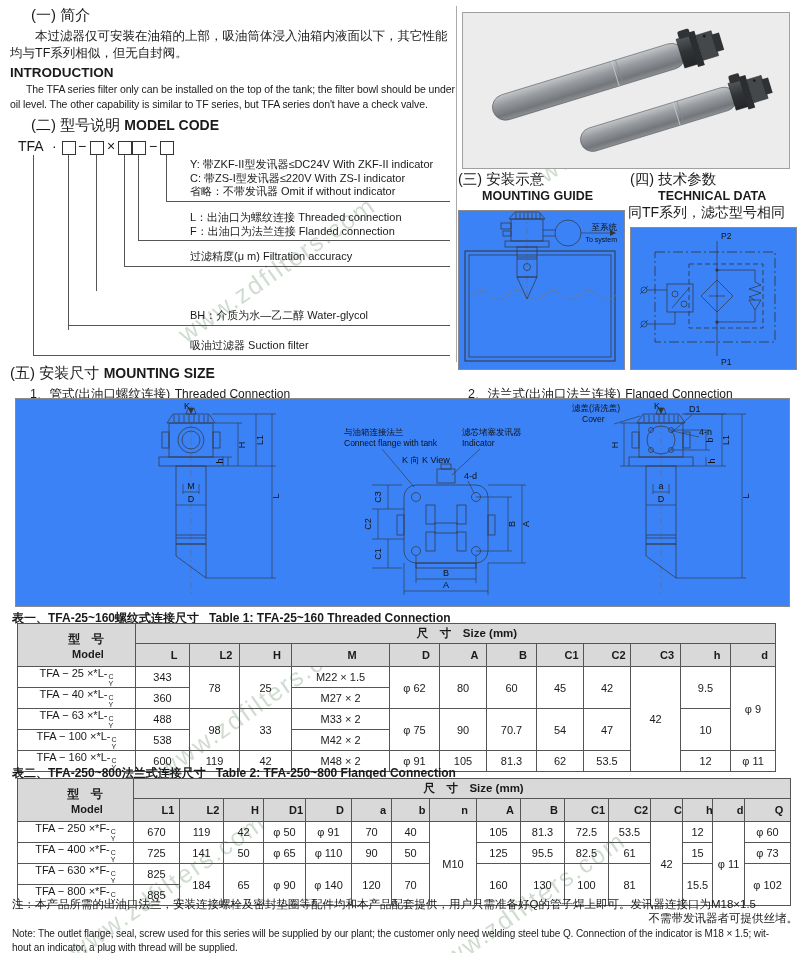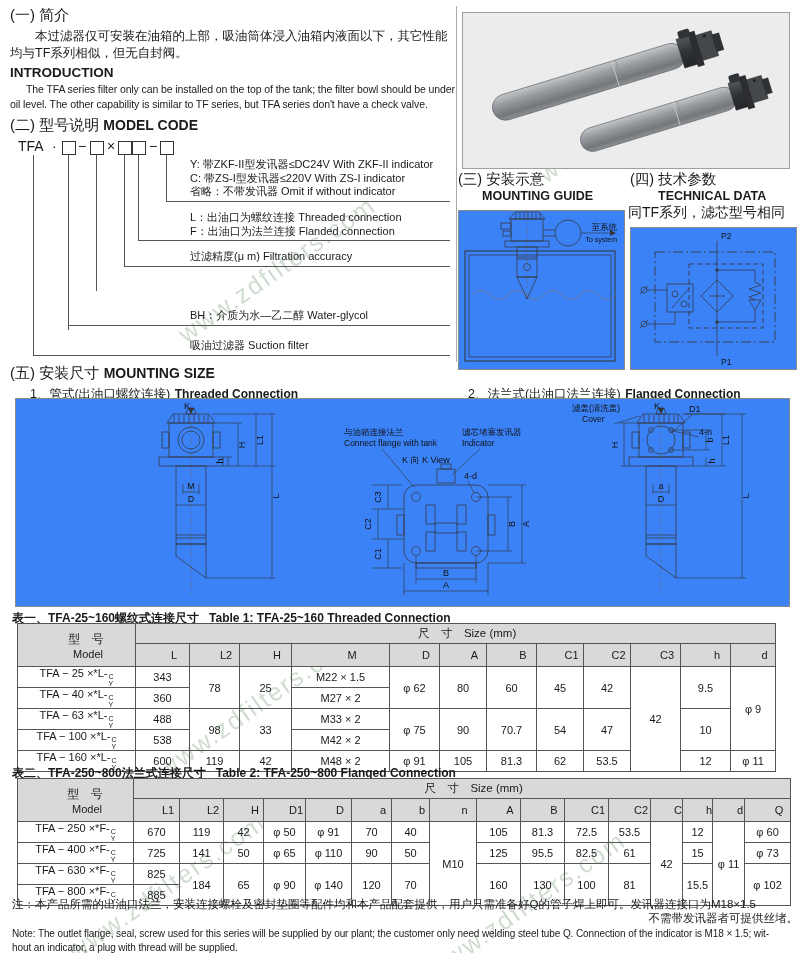--- a/index.html
+++ b/index.html
@@ -3,43 +3,43 @@
 <meta charset="utf-8">
 <style>
   html,body{margin:0;padding:0;background:#fff;}
   #page{position:relative;width:800px;height:953px;background:#fff;overflow:hidden;
         font-family:"Liberation Sans","DejaVu Sans",sans-serif;color:#1a1a1a;}
   .abs{position:absolute;}
   
   .wm{position:absolute;font-size:25px;letter-spacing:2px;color:rgba(125,158,125,.36);
       transform:rotate(-35deg);white-space:nowrap;pointer-events:none;}
   
-  .h-cn{font-size:15px;}
+  .h-cn{font-size:15px;margin-left:21px;}
   .intro-cn{font-size:12.5px;line-height:17px;text-indent:25px;margin-top:3px;}
   .intro-en-h{font-size:13.5px;font-weight:bold;margin-top:3px;}
   .intro-en{font-size:10.5px;line-height:14.5px;text-indent:16px;margin-top:2px;letter-spacing:-0.1px;}
   
   #mc{position:absolute;left:10px;top:138px;width:446px;height:224px;}
   .mc-t{position:absolute;font-size:14px;top:0;}
   .mc-box{position:absolute;width:12px;height:12px;border:1px solid #333;top:3px;}
   .mc-v{position:absolute;width:0;border-left:1px solid #555;top:17px;}
   .mc-g{position:absolute;border-bottom:1px solid #555;padding-bottom:2px;}
   .mc-line{font-size:11px;line-height:13.5px;white-space:nowrap;}
   
   .panel{position:absolute;background:#3b82f6;border:1px solid #8a8a8a;}
   .sec-h-cn{font-size:14.5px;}
   .sec-h-en{font-size:12.5px;font-weight:bold;}
   
   .sub-cn{font-size:12.5px;}
-  .sub-en{font-size:12px;font-weight:bold;}
+  .sub-en{font-size:12px;font-weight:normal;}
   
   .tbl-title{font-size:12px;font-weight:bold;white-space:nowrap;}
   table{border-collapse:collapse;table-layout:fixed;width:100%;}
   th,td{border:1px solid #555;padding:0;text-align:center;font-size:11px;overflow:hidden;white-space:nowrap;}
-  th{background:#d9d9d9;font-weight:normal;padding-left:23px;}
+  th{background:#d9d9d9;font-weight:bold;padding-left:23px;}
   .th-cn{font-size:12px;letter-spacing:4px;}
   .th-en{font-size:11px;}
   .th-size{font-size:11.5px;}
   #table1 thead tr:first-child,#table2 thead tr:first-child{height:20px;}
   #table1 thead tr:last-child,#table2 thead tr:last-child{height:23px;}
   #table1 tbody tr{height:19px;}
   #table2 tbody tr{height:18px;}
   .stack{display:inline-flex;flex-direction:column;font-size:7px;line-height:6.5px;
          vertical-align:-2px;margin-left:1px;text-align:left;}
   

